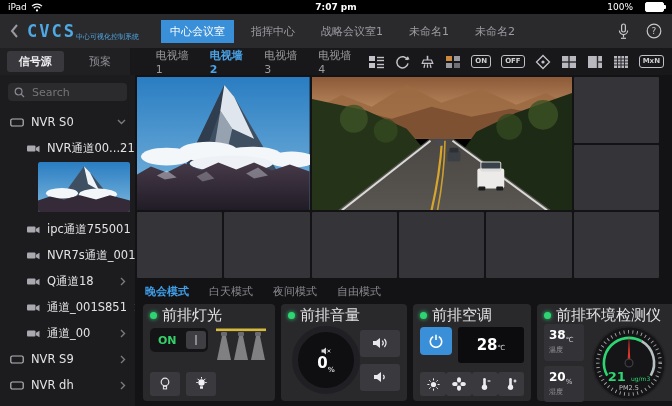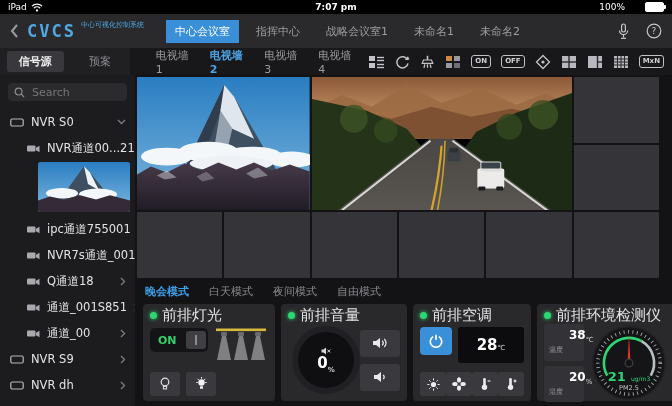--- a/index.html
+++ b/index.html
@@ -3,27 +3,27 @@
 <meta charset="utf-8">
 <style>
   html,body{margin:0;padding:0;background:#000;}
   .app{position:relative;width:672px;height:406px;background:#101012;overflow:hidden;
        font-family:"DejaVu Sans","Liberation Sans",sans-serif;-webkit-font-smoothing:antialiased;}
   
   .statusbar{position:absolute;top:0;left:0;right:0;height:14px;background:#000;color:#fff;
              font-size:9px;display:flex;align-items:center;padding:0 8px;box-sizing:border-box;}
   .sb-left{display:flex;align-items:center;gap:4px;}
   .sb-time{position:absolute;left:0;right:0;text-align:center;font-weight:bold;}
-  .sb-right{margin-left:auto;display:flex;align-items:center;gap:20px;z-index:2;}
+  .sb-right{margin-left:auto;display:flex;align-items:center;gap:12px;z-index:2;}
   .batt{width:17px;height:8px;border:1px solid #fff;border-radius:2px;position:relative;background:#fff;}
   .batt::after{content:"";position:absolute;right:-3px;top:2px;width:2px;height:4px;background:#fff;border-radius:0 1px 1px 0;}
   
   .header{position:absolute;top:14px;left:0;right:0;height:34px;background:#2a2a2d;
           display:flex;align-items:center;padding:0 10px;box-sizing:border-box;gap:8px;}
-  .logo{display:flex;align-items:flex-start;gap:5px;margin-right:14px;}
+  .logo{display:flex;align-items:flex-end;margin-right:14px;}
   .logo-word{font-size:17px;font-weight:bold;color:#4fa9e4;letter-spacing:2px;font-family:"DejaVu Sans Mono","Liberation Mono",monospace;}
   .logo-sub{display:flex;flex-direction:row;justify-content:center;line-height:1.15;}
   .logo-sub span{font-size:7px;color:#4fa9e4;}
   .htab{font-size:11px;color:#9d9da2;padding:4px 9px;border-radius:0;cursor:pointer;white-space:nowrap;}
   .htab.active{background:#3a8fd9;color:#fff;}
   .hicons{margin-left:auto;display:flex;align-items:center;gap:16px;}
   
   .toolbar{position:absolute;top:48px;left:0;right:0;height:27px;background:#18181a;
            display:flex;align-items:center;box-sizing:border-box;gap:12px;}
   .srcTabs{width:135px;display:flex;align-items:center;justify-content:space-around;height:100%;background:#202023;}
@@ -90,21 +90,21 @@
             justify-content:center;color:#fff;}
   .tempVal{font-size:15px;font-weight:bold;}
   .tempUnit{font-size:7px;margin-top:5px;color:#d8d8dc;}
   .acFoot{display:flex;justify-content:space-between;margin-top:auto;}
   .acBtn{width:26px;height:24px;}
   
   .envBody{display:flex;gap:6px;margin-top:2px;flex:1;}
   .envCol{display:flex;flex-direction:column;gap:5px;width:40px;flex:none;}
   .statBox{flex:1;background:#323237;border-radius:3px;padding:2px 5px;display:flex;flex-direction:column;
            justify-content:center;box-sizing:border-box;}
-  .statVal{font-size:12px;font-weight:bold;color:#fff;line-height:1.1;margin-left:20px;}
+  .statVal{font-size:12px;font-weight:bold;color:#fff;line-height:1.1;}
   .statVal sub{font-size:7px;font-weight:normal;color:#d0d0d4;}
   .statLabel{font-size:7px;color:#9a9aa0;}
   .gaugeWrap{position:relative;width:78px;height:78px;margin-left:auto;margin-right:0;}
   .gaugeText{position:absolute;left:0;right:0;top:43px;text-align:center;line-height:1.1;}
   .gv{color:#2ed573;font-size:13px;font-weight:bold;}
   .gu{color:#2ed573;font-size:6px;}
   .gl{color:#c8c8cc;font-size:6.5px;}
   svg{flex:none;}
 </style>
 </head>

